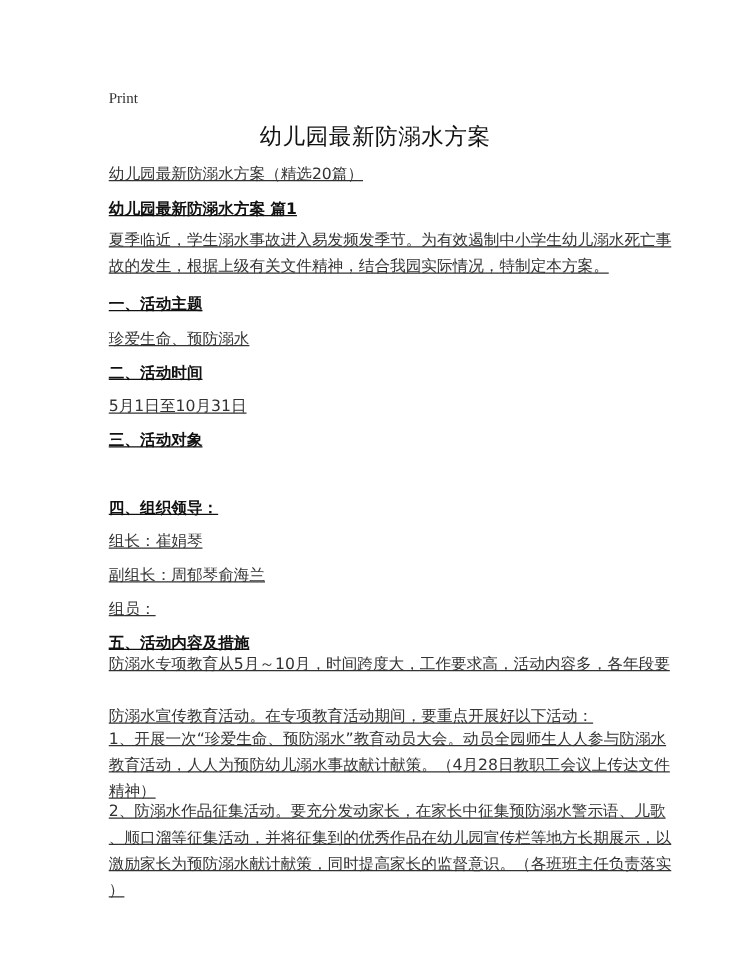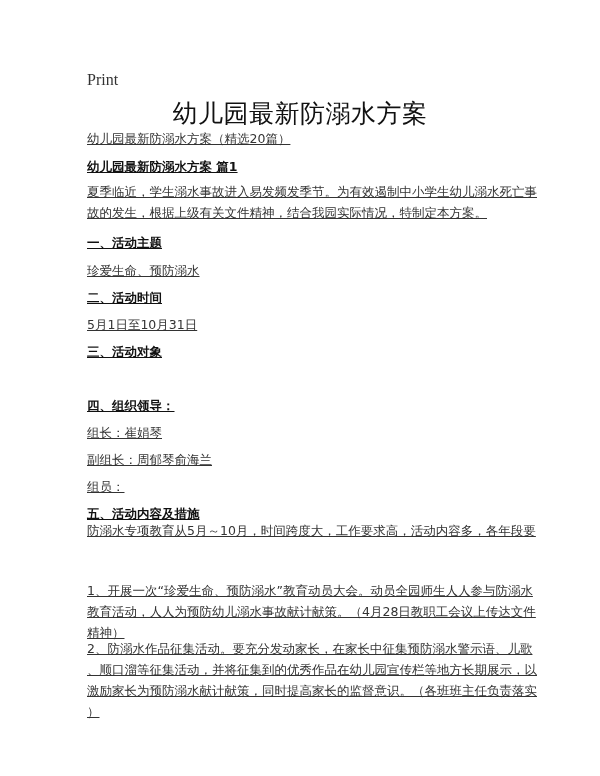--- a/index.html
+++ b/index.html
@@ -1,22 +1,22 @@
 <!DOCTYPE html>
 <html><head>
 <meta charset="utf-8">
 <style>
   html, body { margin: 0; padding: 0; background: #ffffff; }
   body { width: 600px; height: 776px; overflow: hidden; position: relative;
          font-family: "DejaVu Sans", "Liberation Sans", sans-serif; color: #222; }
   .page { position: absolute; left: 0; top: 0; width: 600px; height: 776px; background: #fff; }
   .print { position: absolute; left: 87px; top: 71px; font-family: "Liberation Serif", "DejaVu Serif", serif;
-           font-size: 16px; color: #333; }
+           font-size: 12px; color: #333; }
   .title { position: absolute; left: 0; width: 600px; top: 97px; text-align: center;
-           font-size: 25px; color: #111; letter-spacing: 0.5px; }
+           font-size: 18px; color: #111; letter-spacing: 0.5px; }
   .ln { position: absolute; left: 87px; font-size: 12.5px; color: #333; white-space: nowrap; line-height: 21px; text-decoration: underline; }
   .b { font-weight: bold; color: #111; }
 </style>
 </head>
 <body>
 
 <div class="page">
   <div class="print">Print</div>
   <div class="title">幼儿园最新防溺水方案</div>
 
@@ -35,20 +35,21 @@
   <div class="ln b" style="top:341px">三、活动对象</div>
 
   <div class="ln b" style="top:395px">四、组织领导：</div>
   <div class="ln" style="top:422px">组长：崔娟琴</div>
   <div class="ln" style="top:449px">副组长：周郁琴俞海兰</div>
   <div class="ln" style="top:476px">组员：</div>
 
   <div class="ln b" style="top:503px">五、活动内容及措施</div>
 
   <div class="ln" style="top:520px">防溺水专项教育从5月～10月，时间跨度大，工作要求高，活动内容多，各年段要</div>
+  <div class="ln" style="top:562px">防溺水宣传教育活动。在专项教育活动期间，要重点开展好以下活动：</div>
 
   <div class="ln" style="top:580px">1、开展一次“珍爱生命、预防溺水”教育动员大会。动员全园师生人人参与防溺水</div>
   <div class="ln" style="top:601px">教育活动，人人为预防幼儿溺水事故献计献策。（4月28日教职工会议上传达文件</div>
   <div class="ln" style="top:622px">精神）</div>
 
   <div class="ln" style="top:638px">2、防溺水作品征集活动。要充分发动家长，在家长中征集预防溺水警示语、儿歌</div>
   <div class="ln" style="top:659px">、顺口溜等征集活动，并将征集到的优秀作品在幼儿园宣传栏等地方长期展示，以</div>
   <div class="ln" style="top:680px">激励家长为预防溺水献计献策，同时提高家长的监督意识。（各班班主任负责落实</div>
   <div class="ln" style="top:701px">）</div>
 </div>

